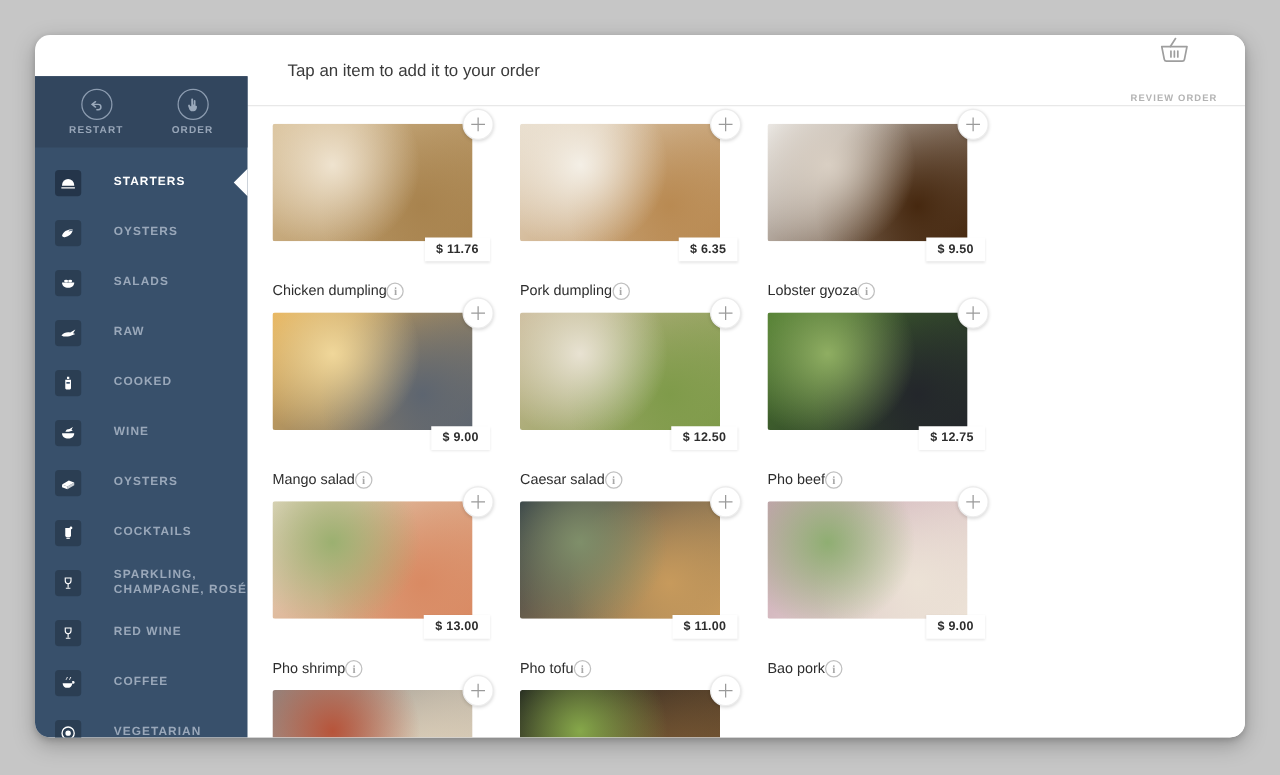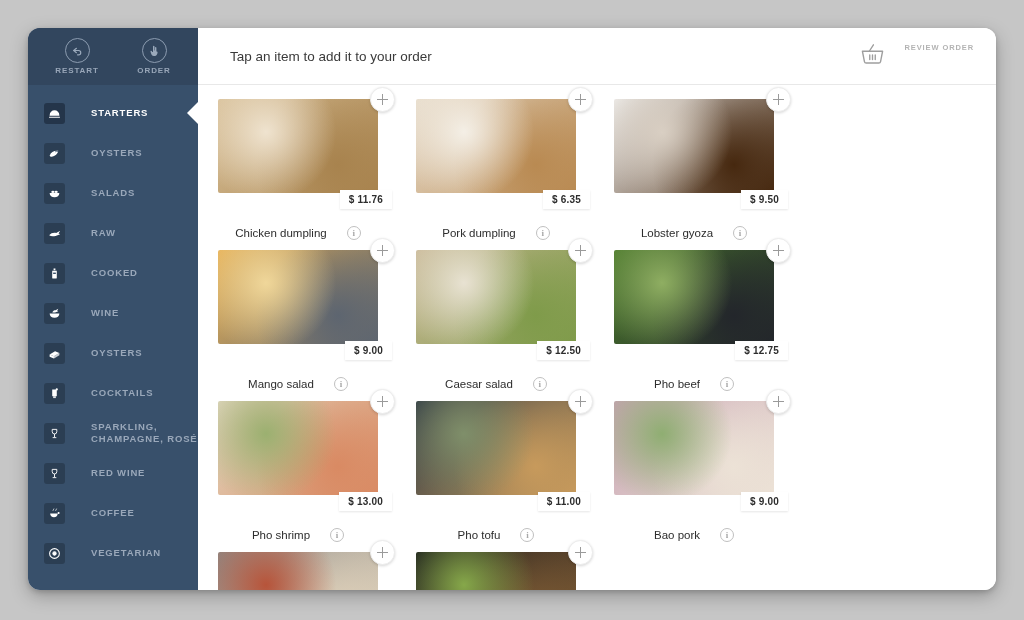--- a/index.html
+++ b/index.html
@@ -19,20 +19,21 @@
     display: flex;
     overflow: hidden;
   }
 
   
   #sidebar {
     width: 170px; flex: 0 0 170px;
     background: #38506b;
     display: flex; flex-direction: column;
     position: relative;
+    margin-top: 33px;
   }
   #sidebar-topbar {
     height: 57px; flex: 0 0 57px;
     background: #32465e;
     display: flex; align-items: center; justify-content: space-around;
     padding: 0 8px;
   }
   .top-action { display: flex; flex-direction: column; align-items: center; gap: 3px; cursor: pointer; }
   .top-action .circ {
     width: 25px; height: 25px; border-radius: 50%;
@@ -72,21 +73,21 @@
 
   
   #main { flex: 1; display: flex; flex-direction: column; background: #fff; min-width: 0; }
   #main-header {
     height: 57px; flex: 0 0 57px;
     border-bottom: 1px solid #e8e8e8;
     display: flex; align-items: center; justify-content: space-between;
     padding: 0 16px 0 32px;
   }
   #header-title { font-size: 13.5px; color: #3a3a3a; }
-  #review-order { display: flex; flex-direction: row; gap: 18px; cursor: pointer; padding-right: 6px; }
+  #review-order { display: flex; flex-direction: column; align-items: center; gap: 18px; cursor: pointer; padding-right: 6px; }
   #review-order .lbl { font-size: 7.5px; letter-spacing: 0.9px; color: #b3b3b3; font-weight: 600; }
 
   #grid-area { flex: 1; padding: 14px 14px 0 20px; overflow: hidden; }
   #grid { display: flex; flex-wrap: wrap; }
   .card { width: 198px; margin-bottom: 10px; position: relative; }
   .card-imgwrap { position: relative; width: 160px; height: 116px; }
   .card-img {
     width: 160px; height: 94px; border-radius: 2px;
     background-size: cover; background-position: center;
   }
@@ -105,22 +106,22 @@
     content: ""; position: absolute; width: 1.4px; height: 11px; background: #9a9a9a;
   }
   .price-tag {
     position: absolute; right: -14px; bottom: 6px;
     background: #fff; padding: 4px 9px;
     font-size: 10px; font-weight: 700; color: #2d2d2d;
     letter-spacing: 0.2px;
     box-shadow: 0 1px 2px rgba(0,0,0,0.10);
   }
   .card-footer {
-    display: flex; align-items: center; justify-content: center;
-    width: 160px; margin-top: 11px; gap: 20px;
+    display: flex; align-items: center; justify-content: flex-start;
+    width: 160px; margin-top: 11px;
   }
   .card-name { font-size: 11.5px; color: #2d2d2d; }
   .info-btn {
     width: 14px; height: 14px; border-radius: 50%;
     border: 1px solid #c0c0c0; color: #a8a8a8;
     font-size: 9px; font-weight: 700;
     display: flex; align-items: center; justify-content: center;
     font-family: "Liberation Serif", serif; cursor: pointer;
   }
   .card.placeholder { visibility: hidden; }

